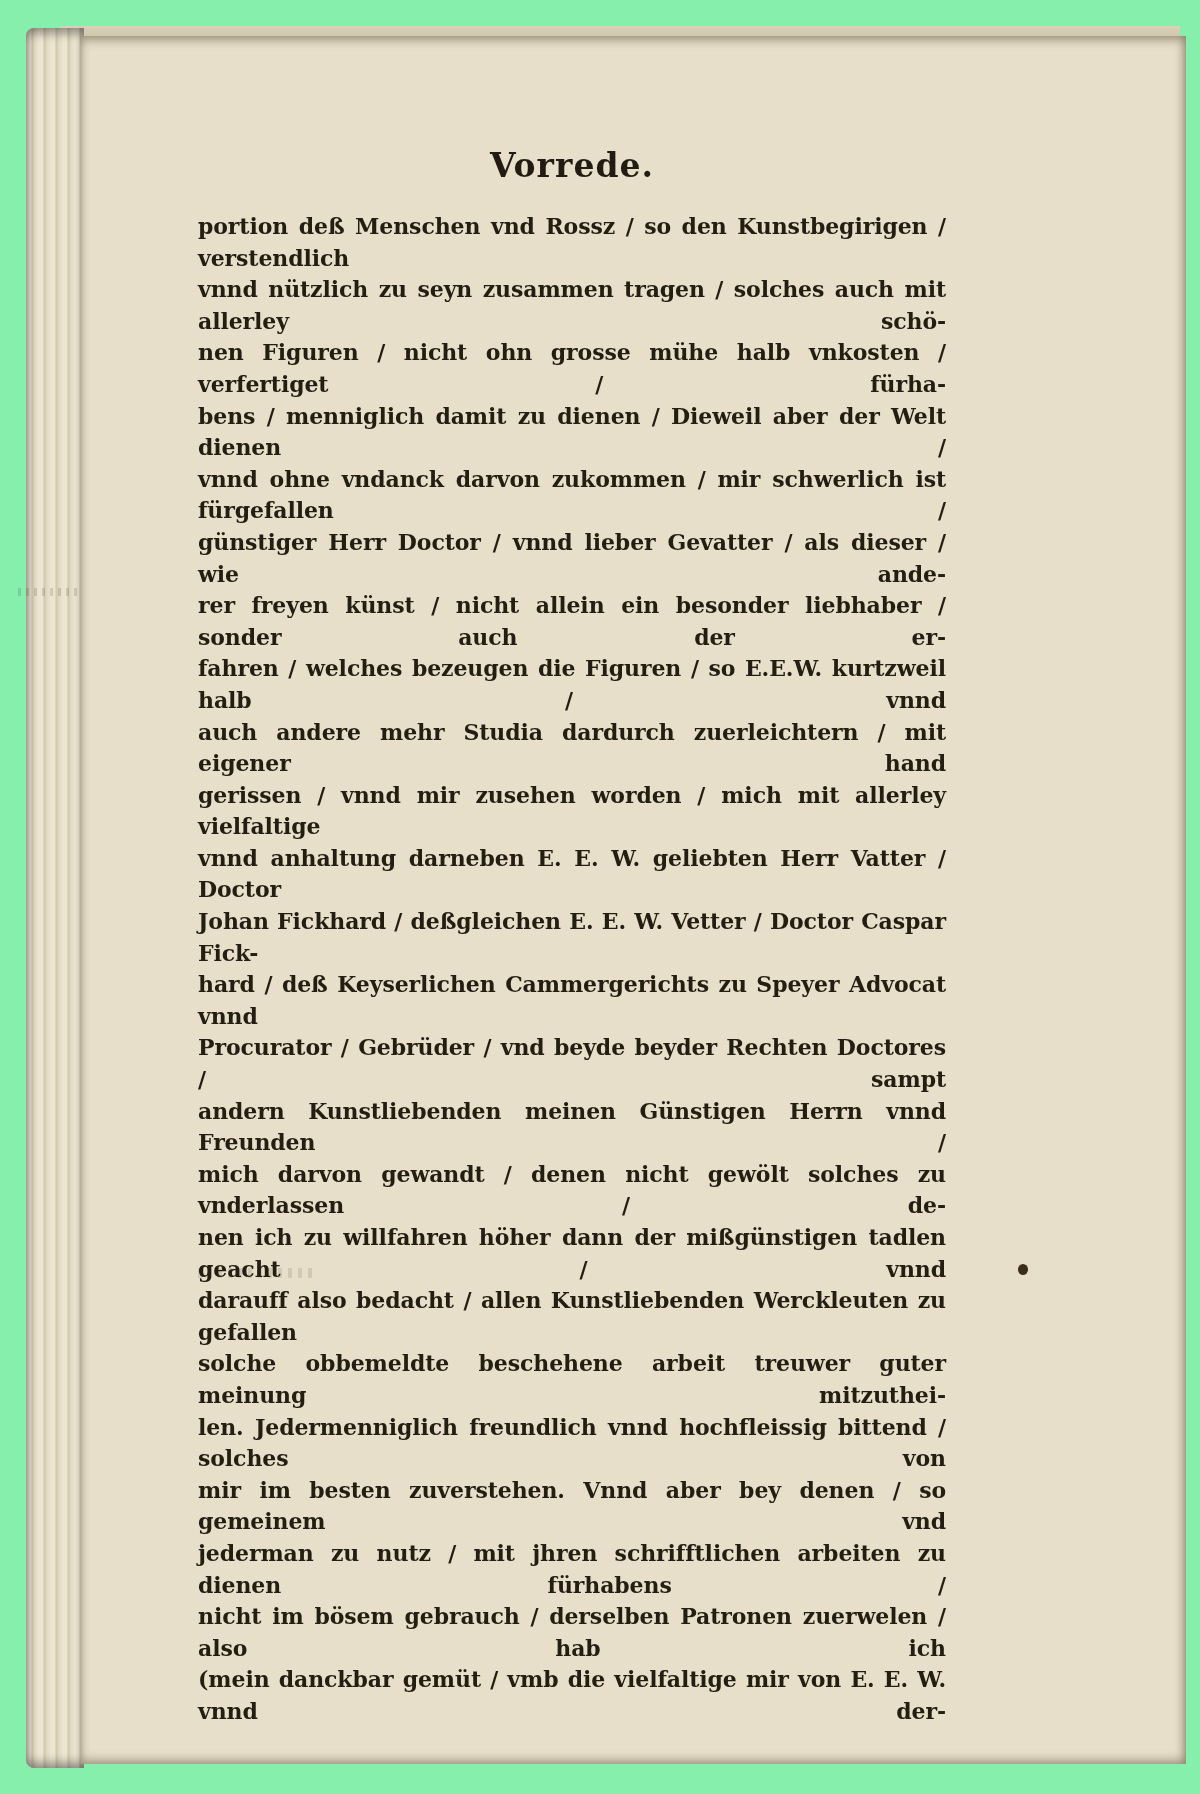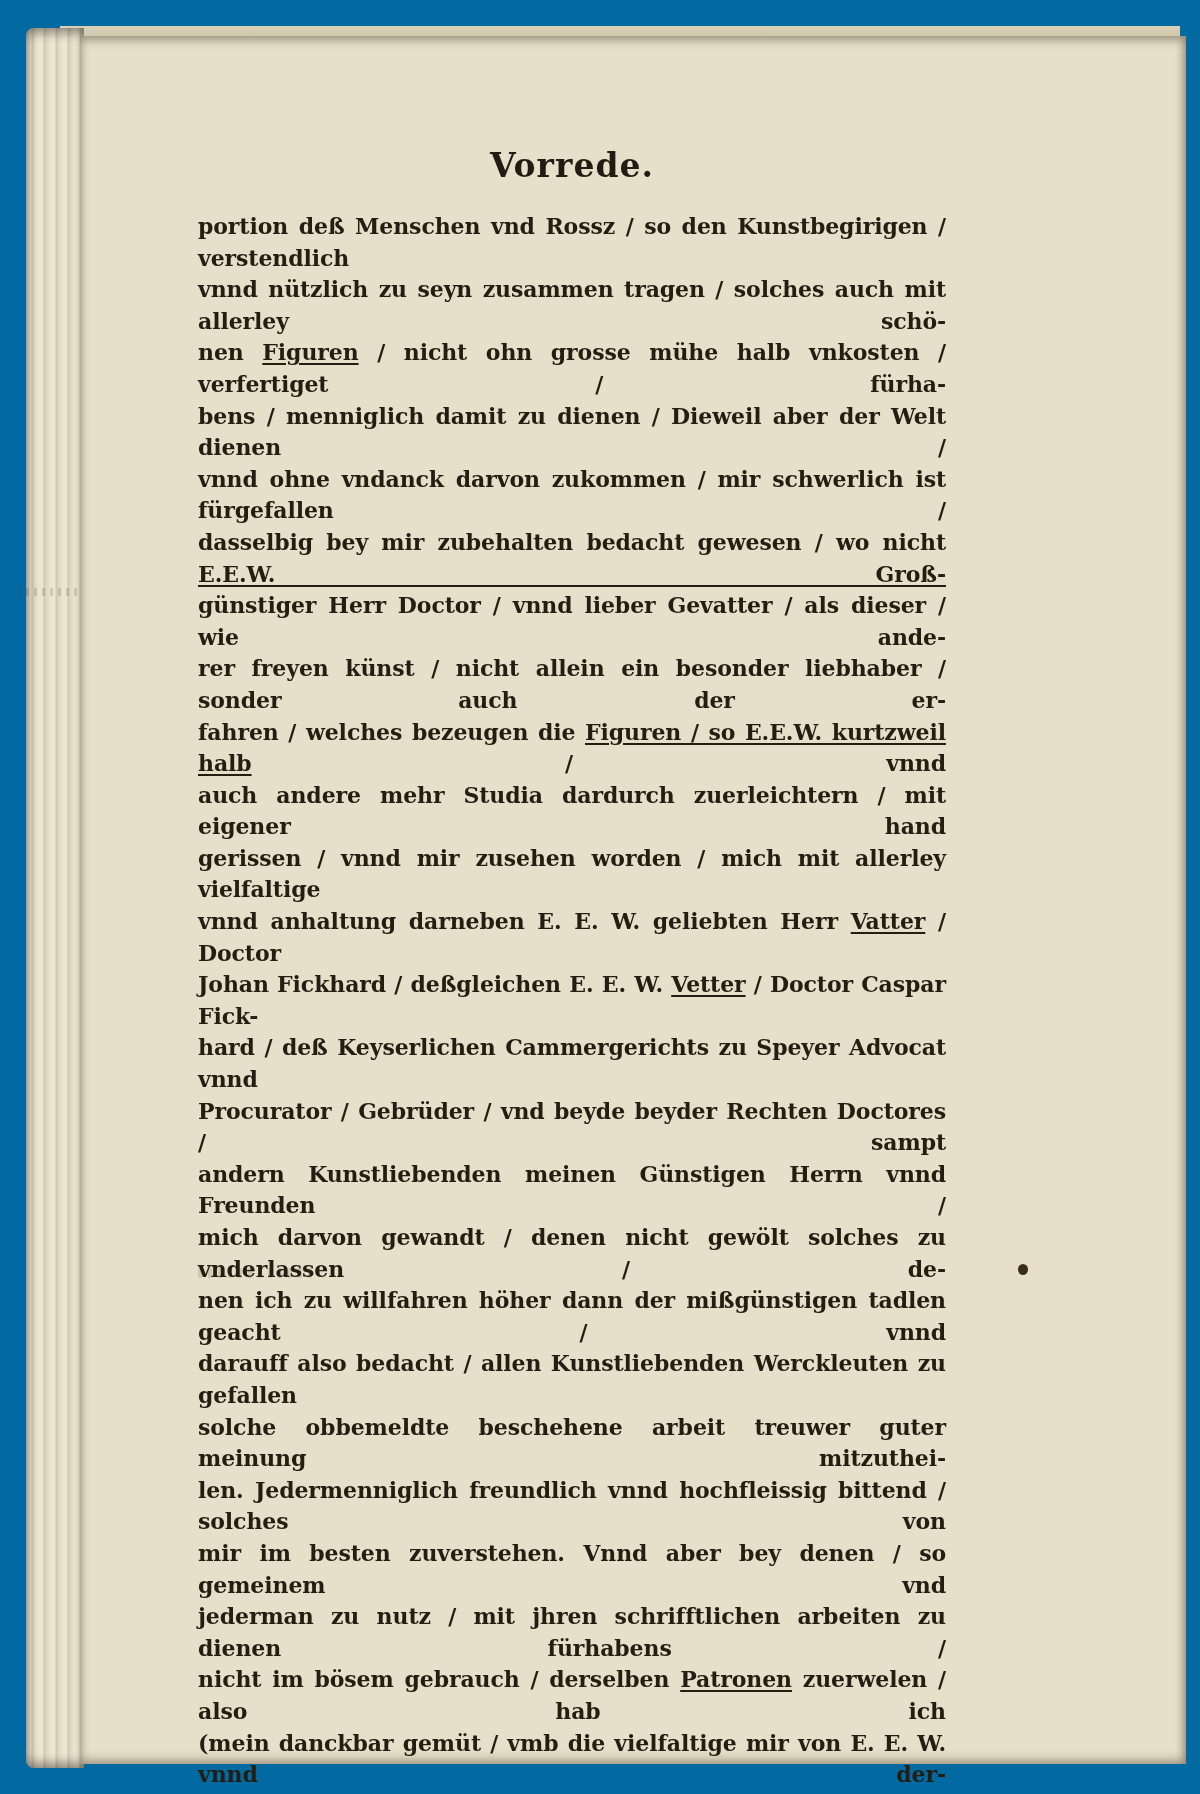--- a/index.html
+++ b/index.html
@@ -4,21 +4,21 @@
 <style>
   html, body {
     margin: 0;
     padding: 0;
     background: #0c0b09;
   }
   .scan {
     position: relative;
     width: 1200px;
     height: 1794px;
-    background: #0369a1;
+    background: #86efac;
     overflow: hidden;
     font-family: "DejaVu Serif", serif;
   }
   
   .book-edge {
     position: absolute;
     left: 26px;
     top: 28px;
     width: 58px;
     height: 1740px;
@@ -75,21 +75,20 @@
   .line {
     font-size: 22px;
     font-weight: 700;
     line-height: 31.6px;
     letter-spacing: -0.1px;
     text-align: justify;
     text-align-last: justify;
     color: #241d12;
   }
   .line span.u {
-    text-decoration: underline;
     text-decoration-thickness: 2px;
     text-underline-offset: 3px;
   }
   .ink-dot {
     position: absolute;
     left: 938px;
     top: 1228px;
     width: 10px;
     height: 11px;
     background: #3a2d1a;
@@ -125,21 +124,20 @@
   <div class="page">
     <div class="smudge-2"></div>
     <div class="textcol">
       <h1 class="heading">Vorrede.</h1>
       <div>
           <div class="line"><span>portion deß Menschen vnd Rossz / so den Kunstbegirigen / verstendlich</span></div>
           <div class="line"><span>vnnd nützlich zu seyn zusammen tragen / solches auch mit allerley schö-</span></div>
           <div class="line"><span>nen </span><span class="u">Figuren</span><span> / nicht ohn grosse mühe halb vnkosten / verfertiget / fürha-</span></div>
           <div class="line"><span>bens / menniglich damit zu dienen / Dieweil aber der Welt dienen /</span></div>
           <div class="line"><span>vnnd ohne vndanck darvon zukommen / mir schwerlich ist fürgefallen /</span></div>
-          <div class="line"><span>dasselbig bey mir zubehalten bedacht gewesen / wo nicht </span><span class="u">E.E.W. Groß-</span></div>
           <div class="line"><span>günstiger Herr Doctor / vnnd lieber Gevatter / als dieser / wie ande-</span></div>
           <div class="line"><span>rer freyen künst / nicht allein ein besonder liebhaber / sonder auch der er-</span></div>
           <div class="line"><span>fahren / welches bezeugen die </span><span class="u">Figuren / so E.E.W. kurtzweil halb</span><span> / vnnd</span></div>
           <div class="line"><span>auch andere mehr Studia dardurch zuerleichtern / mit eigener hand</span></div>
           <div class="line"><span>gerissen / vnnd mir zusehen worden / mich mit allerley vielfaltige</span></div>
           <div class="line"><span>vnnd anhaltung darneben E. E. W. geliebten Herr </span><span class="u">Vatter</span><span> / Doctor</span></div>
           <div class="line"><span>Johan Fickhard / deßgleichen E. E. W. </span><span class="u">Vetter</span><span> / Doctor Caspar Fick-</span></div>
           <div class="line"><span>hard / deß Keyserlichen Cammergerichts zu Speyer Advocat vnnd</span></div>
           <div class="line"><span>Procurator / Gebrüder / vnd beyde beyder Rechten Doctores / sampt</span></div>
           <div class="line"><span>andern Kunstliebenden meinen Günstigen Herrn vnnd Freunden /</span></div>

